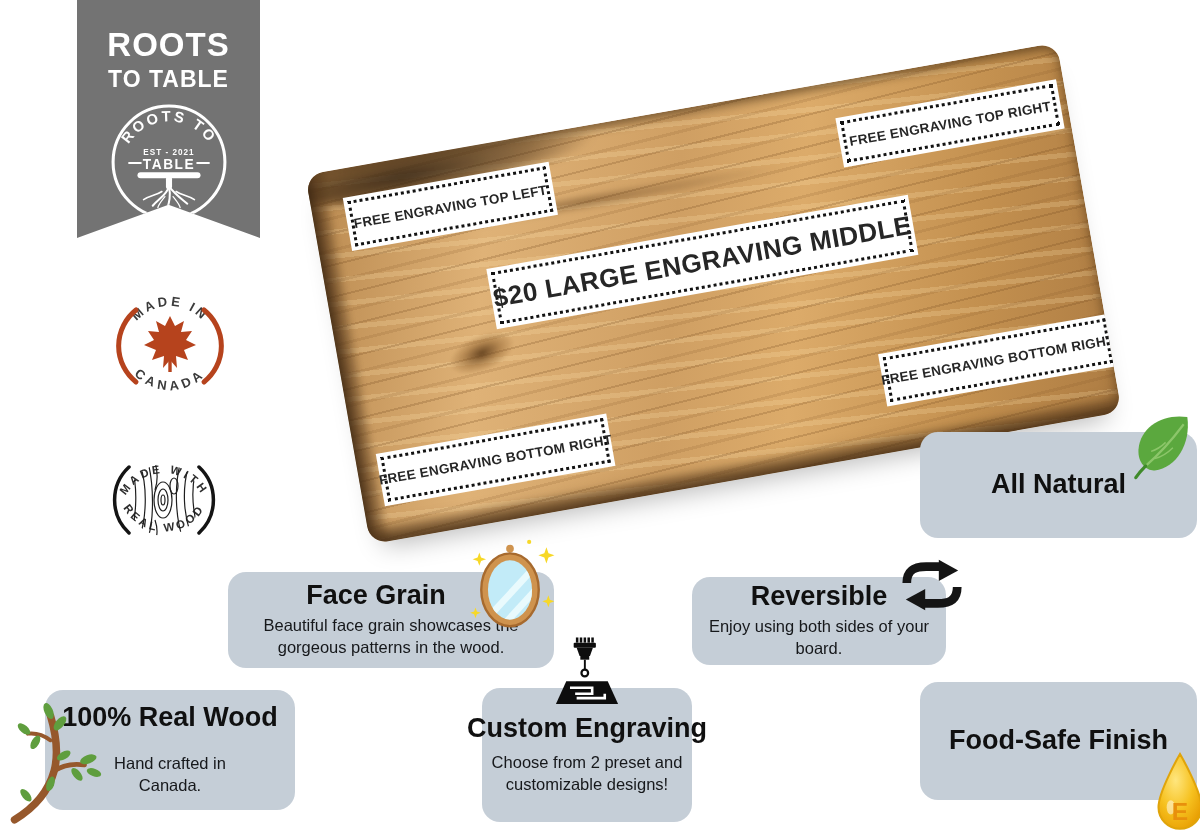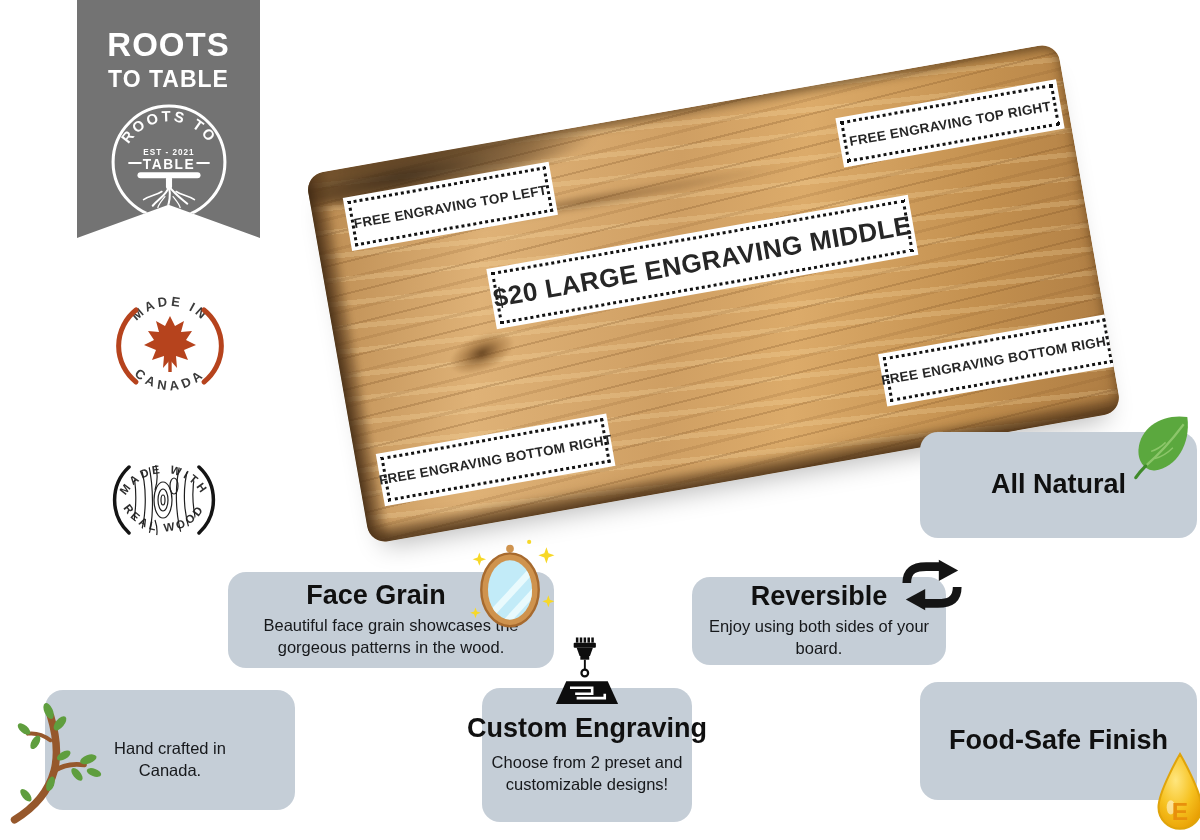--- a/index.html
+++ b/index.html
@@ -232,20 +232,21 @@
     <div class="body">Enjoy using both sides of your board.</div>
     <svg class="co-icon ic-arrows" width="64" height="52" viewBox="0 0 66 52">
       <path d="M7,24 C7,9 17,7 27,7 L42,7" fill="none" stroke="#151515" stroke-width="9"></path>
       <polygon points="40,0 60,11 40,22" fill="#151515"></polygon>
       <path d="M59,28 C59,43 49,45 39,45 L24,45" fill="none" stroke="#151515" stroke-width="9"></path>
       <polygon points="26,30 6,41 26,52" fill="#151515"></polygon>
     </svg>
   </div>
 
   <div class="callout co-wood100">
+    <div class="title">100% Real Wood</div>
     <div class="body">Hand crafted in Canada.</div>
     <svg class="co-icon ic-branch" width="104" height="124" viewBox="0 0 110 130">
       <g stroke="#96582c" fill="none" stroke-linecap="round">
         <path d="M8,124 C28,112 44,94 50,72 C54,56 52,34 46,14" stroke-width="8"></path>
         <path d="M50,72 C60,66 70,64 82,66" stroke-width="5"></path>
         <path d="M46,40 C38,34 30,32 22,33" stroke-width="4"></path>
         <path d="M24,110 C32,106 38,100 42,92" stroke-width="4"></path>
       </g>
       <g fill="#5f9e3e">
         <ellipse cx="44" cy="9" rx="4.5" ry="9" transform="rotate(-24 44 9)"></ellipse>

